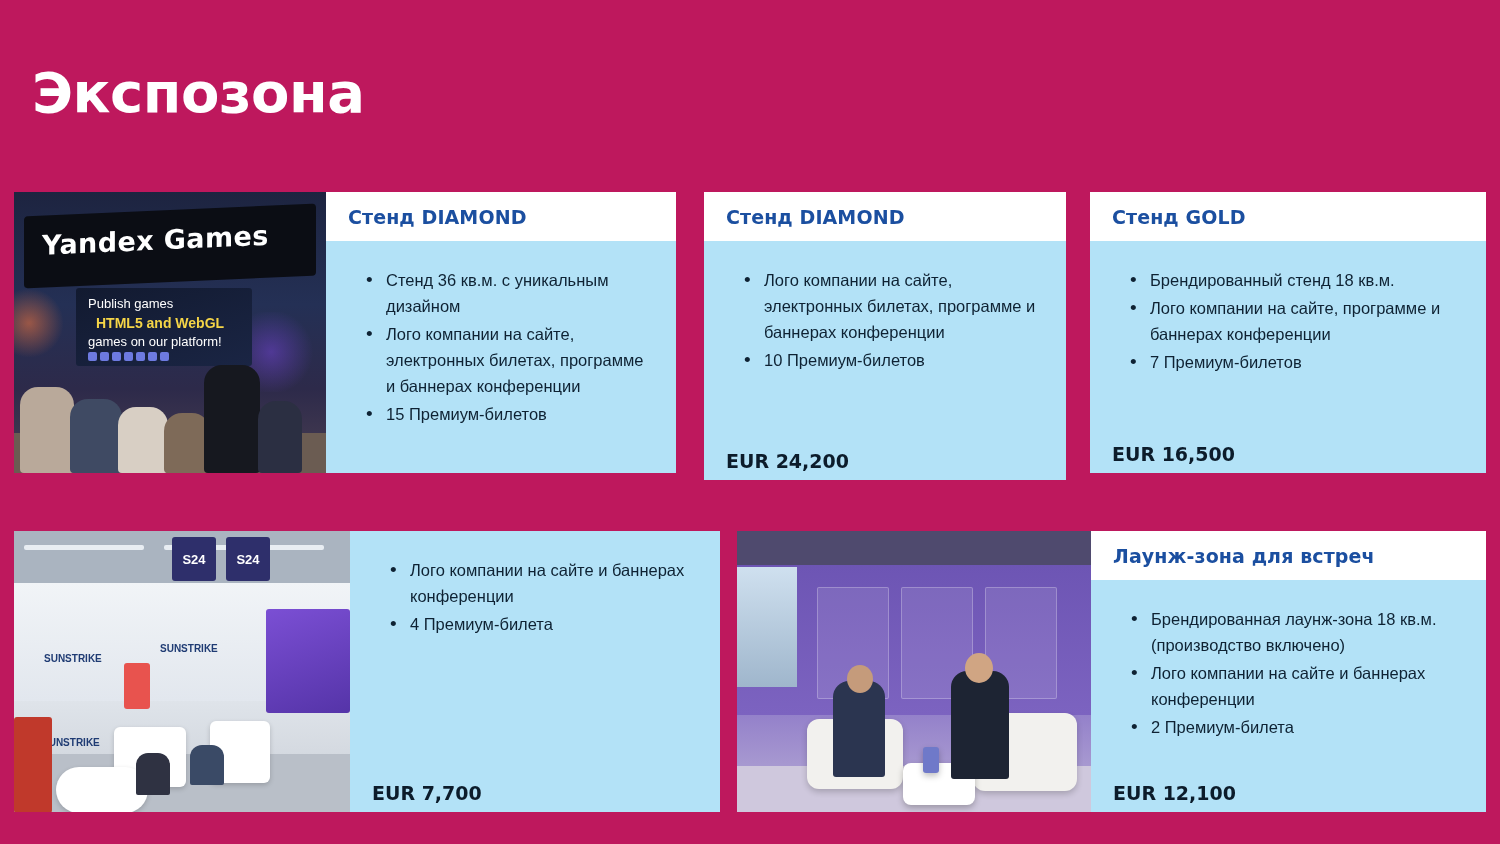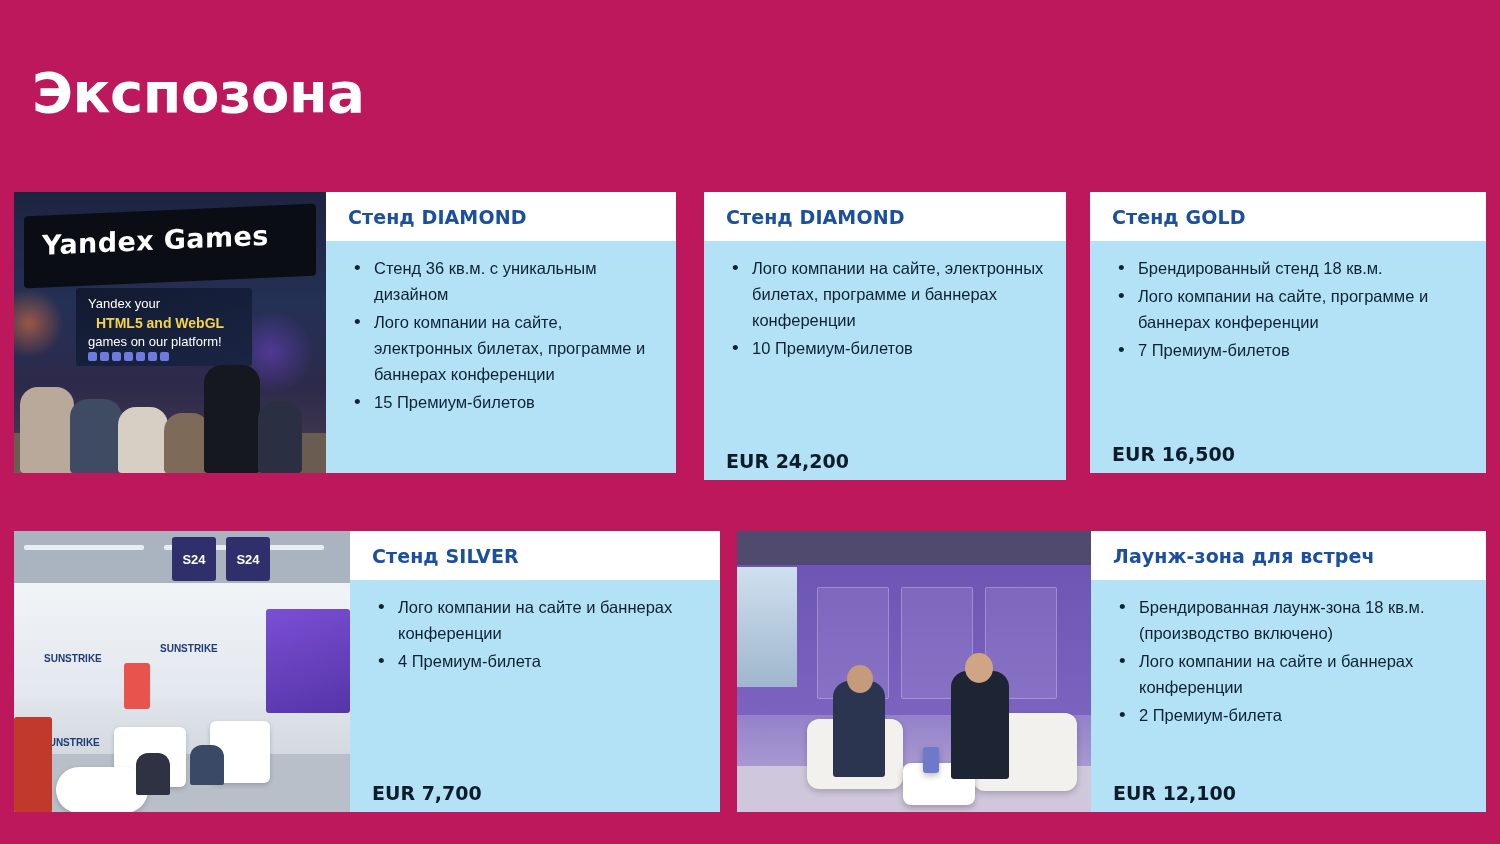--- a/index.html
+++ b/index.html
@@ -62,21 +62,21 @@
     font-family: "DejaVu Sans", sans-serif;
   }
   .card-content {
     flex: 1 1 auto;
     padding: 14px 18px 8px 22px;
     display: flex;
     flex-direction: column;
   }
   ul.features {
     list-style: none;
-    margin: 0;
+    margin: 12px;
     padding: 0;
   }
   ul.features li {
     position: relative;
     padding-left: 26px;
     margin-bottom: 2px;
     font-size: 16.5px;
     line-height: 1.58;
     color: #0e2233;
   }
@@ -195,21 +195,21 @@
 
   <div class="card" id="card-diamond">
     <div class="card-photo">
       <div class="photo-inner">
         <div class="yx-bg"></div>
         <div class="yx-glow1"></div>
         <div class="yx-glow2"></div>
         <div class="yx-sign"></div>
         <div class="yx-sign-text">Yandex Games</div>
         <div class="yx-panel">
-          <div class="l1">Yandex your</div>
+          <div class="l1">Publish games</div>
           <div class="l2">HTML5 and WebGL</div>
           <div class="l3">games on our platform!</div>
           <div class="yx-icons">
             <i></i>
               <i></i>
               <i></i>
               <i></i>
               <i></i>
               <i></i>
               <i></i>
@@ -284,21 +284,20 @@
         <div class="ss-floor"></div>
         <div class="ss-table" style="left:100px; top:196px; width:72px; height:60px;"></div>
         <div class="ss-table" style="left:196px; top:190px; width:60px; height:62px;"></div>
         <div class="ss-table" style="left:42px; top:236px; width:92px; height:46px; border-radius:40px;"></div>
         <div class="ss-purple" style="left:0px; top:186px; width:38px; height:96px; background:#c0392b;"></div>
         <div class="ss-purple" style="left:176px; top:214px; width:34px; height:40px; background:#3a4a66; border-radius:12px 12px 2px 2px;"></div>
         <div class="ss-purple" style="left:122px; top:222px; width:34px; height:42px; background:#2f3242; border-radius:12px 12px 2px 2px;"></div>
       </div>
     </div>
     <div class="card-body">
-      <div class="card-header">Стенд SILVER</div>
       <div class="card-content">
         <ul class="features">
           <li>Лого компании на сайте и баннерах конференции</li>
           <li>4 Премиум-билета</li>
         </ul>
         <div class="price">EUR 7,700</div>
       </div>
     </div>
   </div>
 

